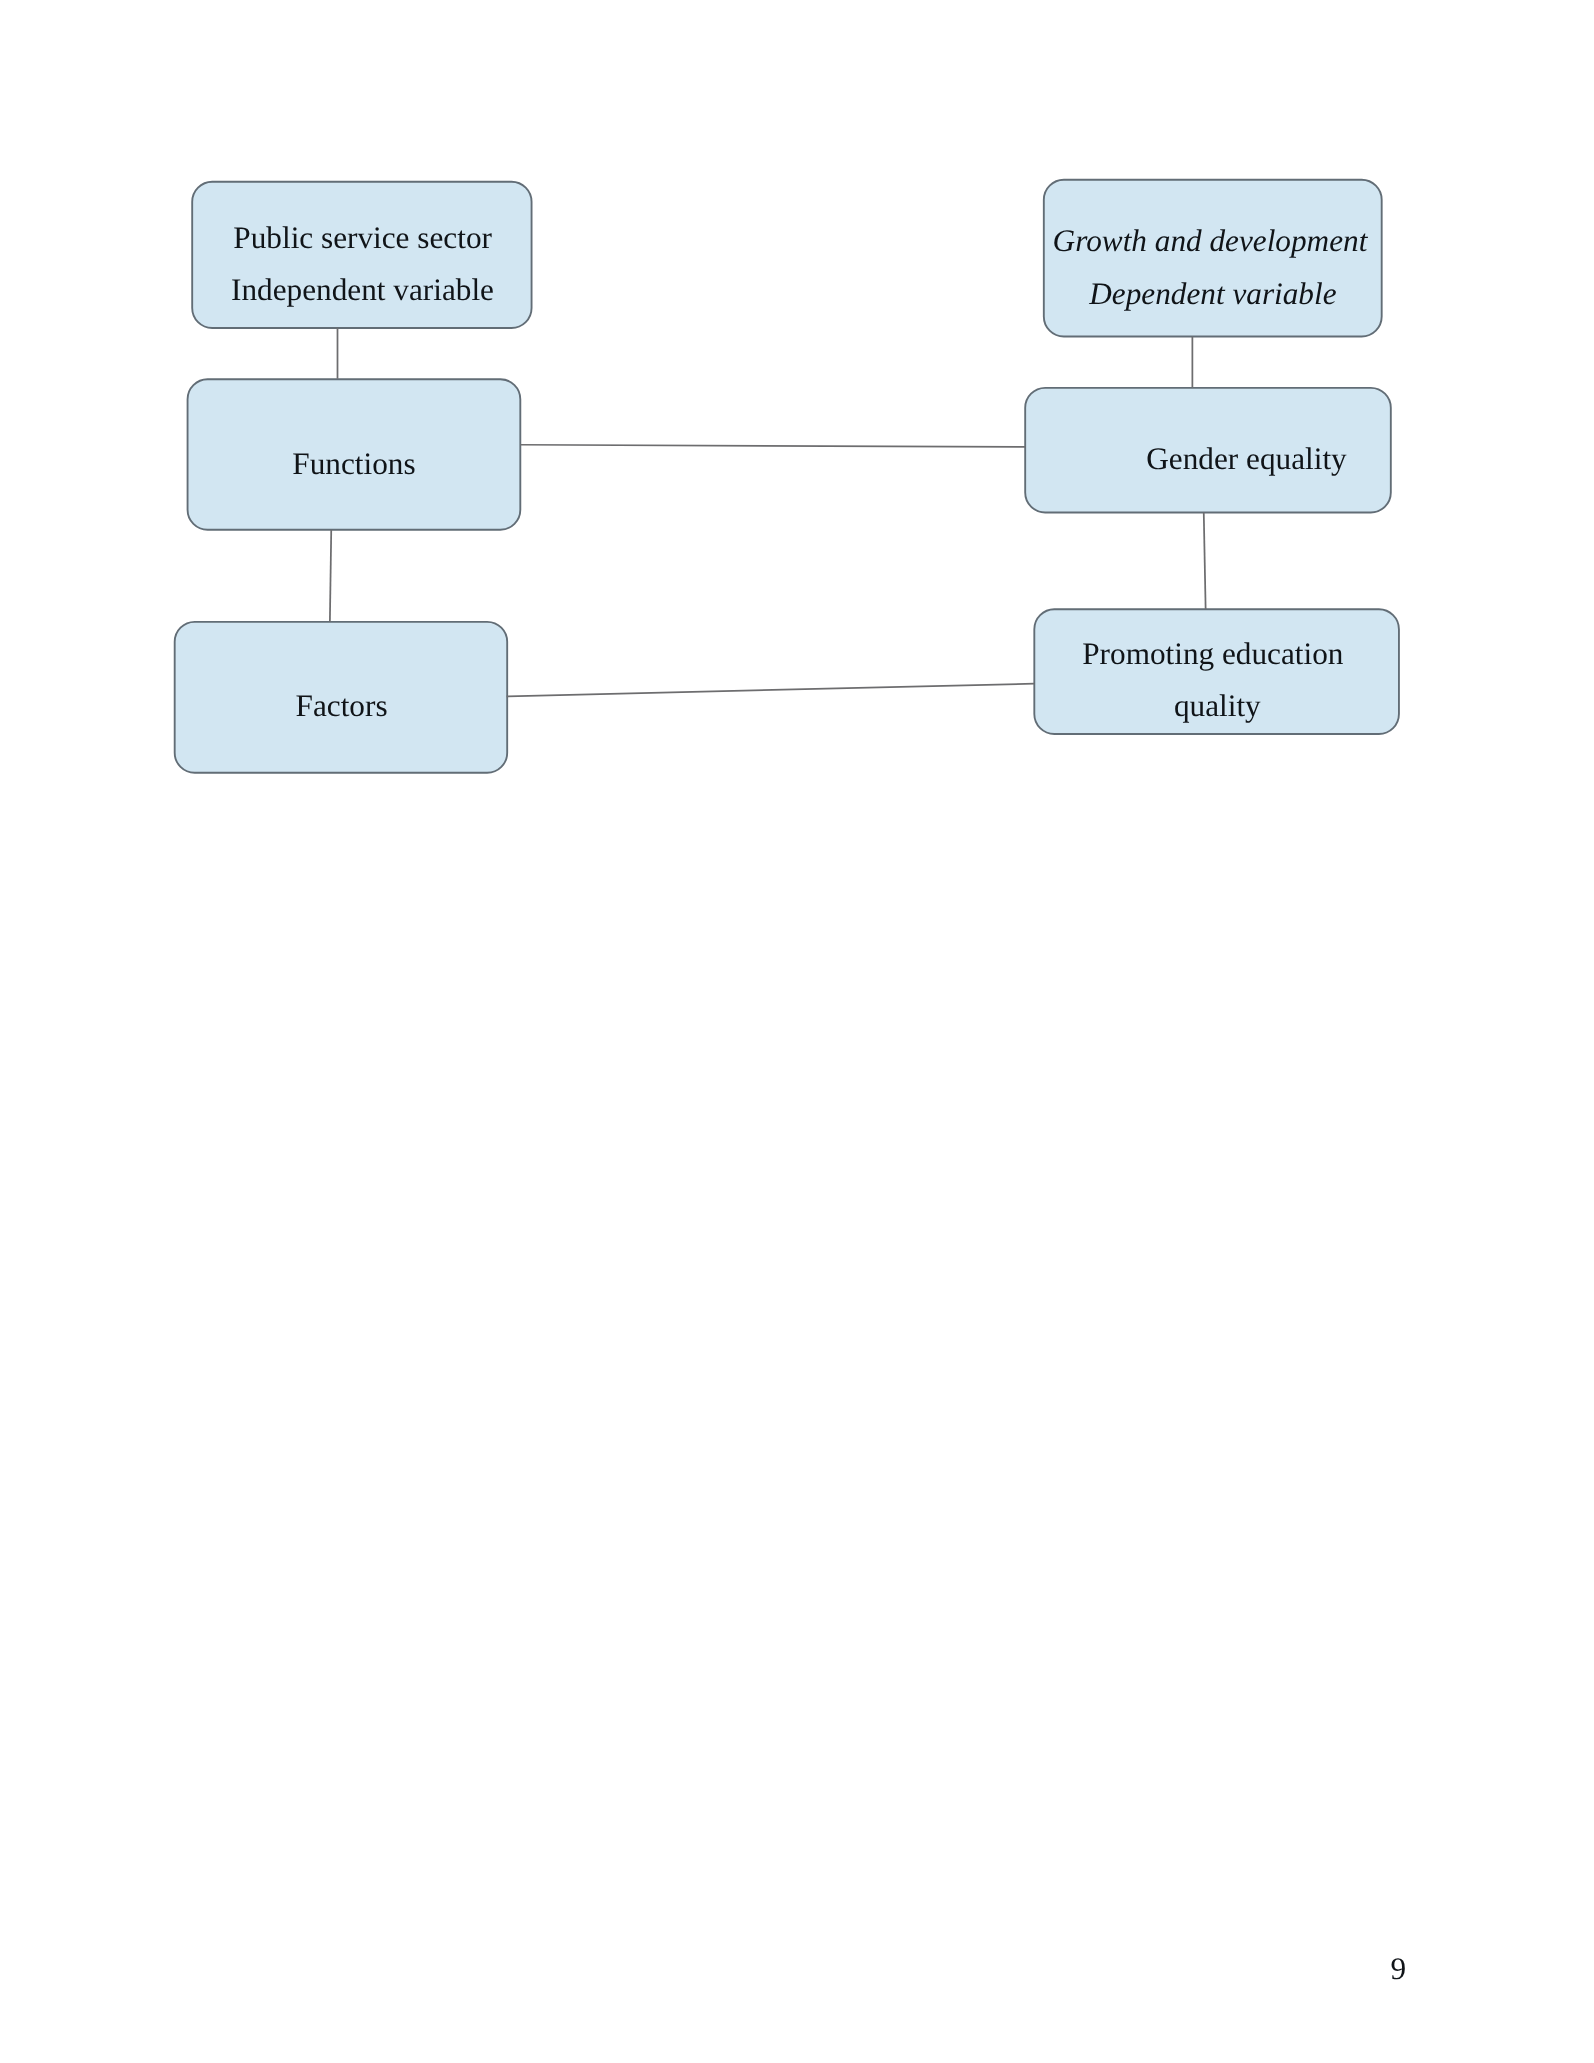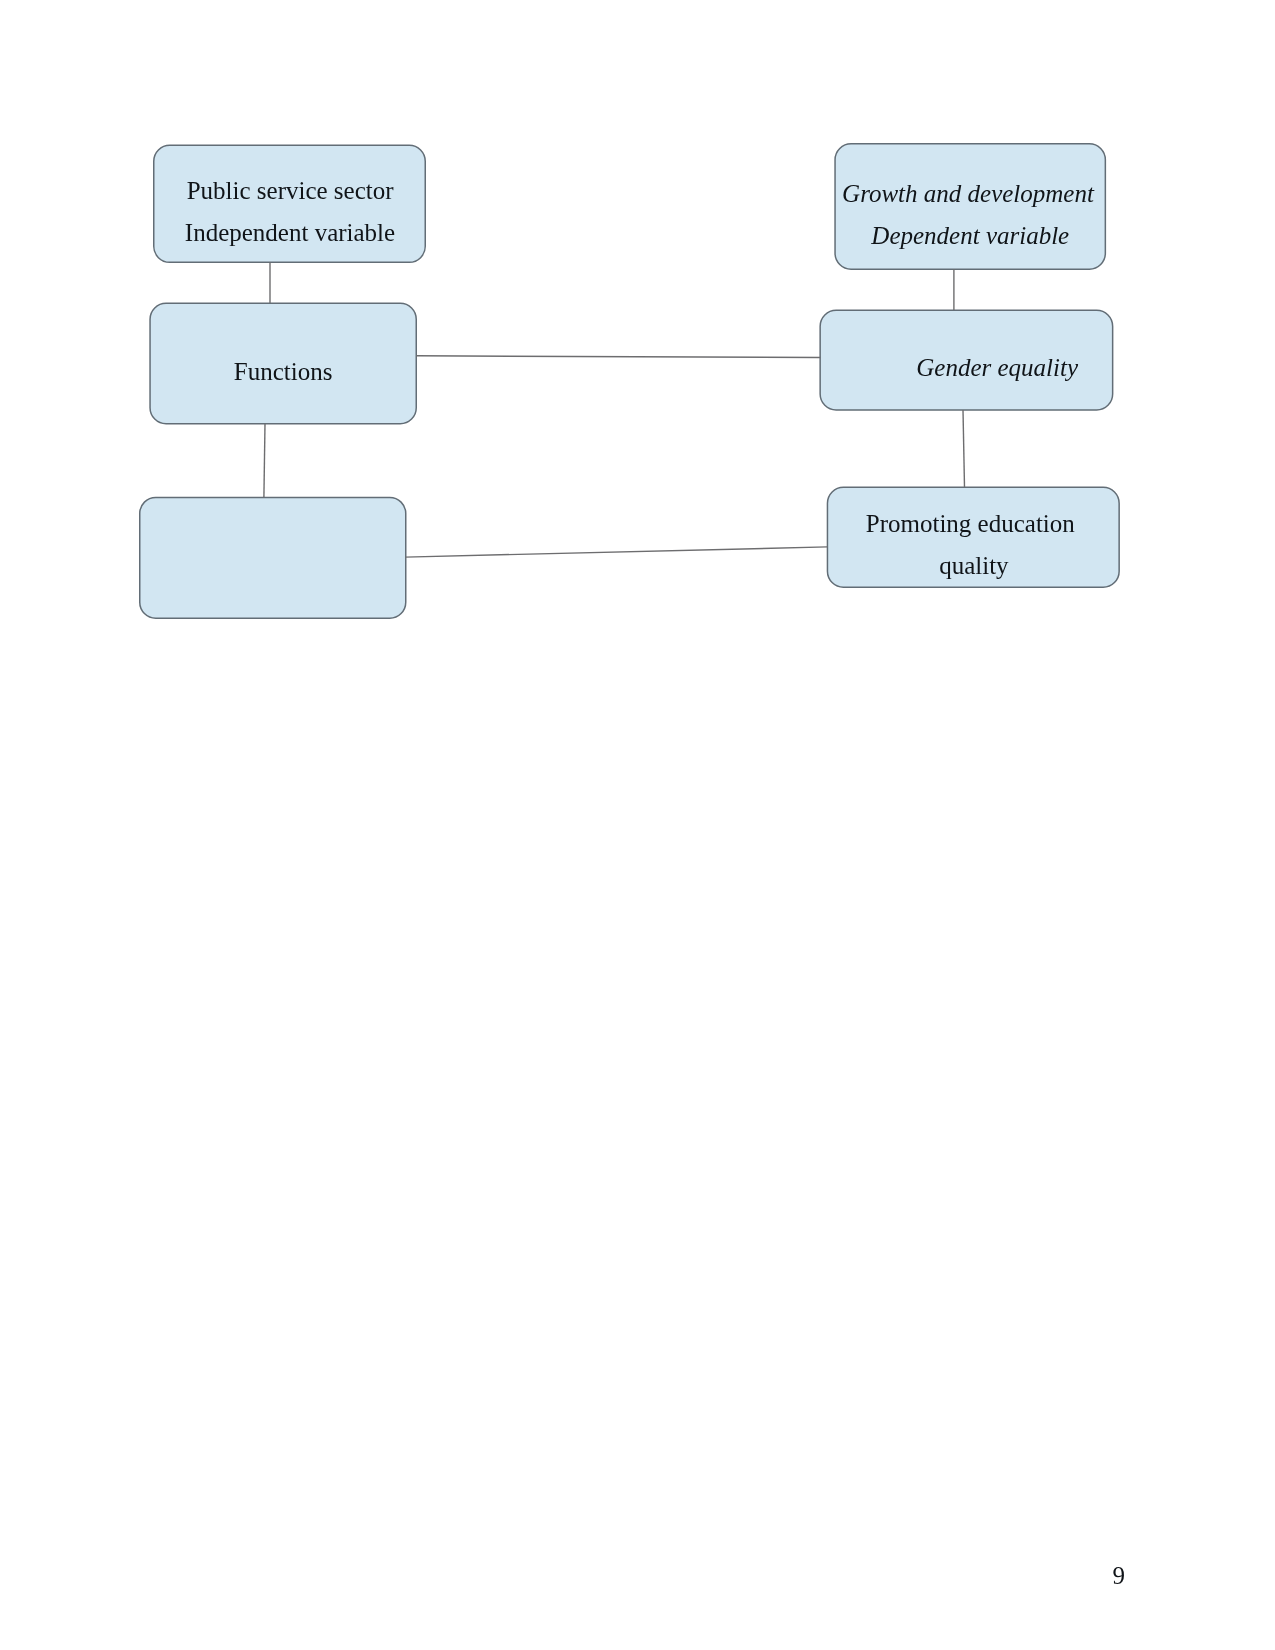--- a/index.html
+++ b/index.html
@@ -87,27 +87,30 @@
 
     <div class="node" style="left: 153px; top: 100.6px; width: 273px; height: 118.5px;">
       <div class="node-text" style="top: 46.35px; font-size: 25px; color: rgb(16, 20, 24); transform: translateX(0.6px);">Public service sector</div>
       <div class="node-text" style="top: 88.35px; font-size: 25px; color: rgb(16, 20, 24); transform: translateX(0.5px);">Independent variable</div>
     </div>
 
     <div class="node" style="left: 149.3px; top: 258.6px; width: 267.7px; height: 121.9px;">
       <div class="node-text" style="top: 69.05px; font-size: 25px; color: rgb(16, 20, 24);">Functions</div>
     </div>
 
+    <div class="node" style="left: 139px; top: 452.7px; width: 267.5px; height: 122.2px;">
+      <div class="node-text" style="top: 69.2px; font-size: 25px; color: rgb(16, 20, 24); transform: translateX(0.5px);">Factors</div>
+    </div>
 
     <div class="node" style="left: 834.3px; top: 99px; width: 271.8px; height: 126.9px; font-style: italic;">
       <div class="node-text" style="top: 50.55px; font-size: 25px; color: rgb(16, 20, 24); transform: translateX(-2.2px);">Growth and development</div>
       <div class="node-text" style="top: 92.55px; font-size: 25px; color: rgb(16, 20, 24); transform: translateX(0.1px);">Dependent variable</div>
     </div>
 
-    <div class="node" style="left: 819.4px; top: 265.5px; width: 354px; height: 101.2px; font-style: italic;">
+    <div class="node" style="left: 819.4px; top: 265.5px; width: 354px; height: 101.2px;">
       <div class="node-text" style="top: 58.7px; font-size: 25px; color: rgb(16, 20, 24); transform: translateX(0.8px);">Gender equality</div>
     </div>
 
     <div class="node" style="left: 826.7px; top: 442.6px; width: 293.2px; height: 101.3px;">
       <div class="node-text" style="top: 37.75px; font-size: 25px; color: rgb(16, 20, 24); transform: translateX(-3px);">Promoting education</div>
       <div class="node-text" style="top: 79.75px; font-size: 25px; color: rgb(16, 20, 24); transform: translateX(0.6px);">quality</div>
     </div>
 
   </div>
 

